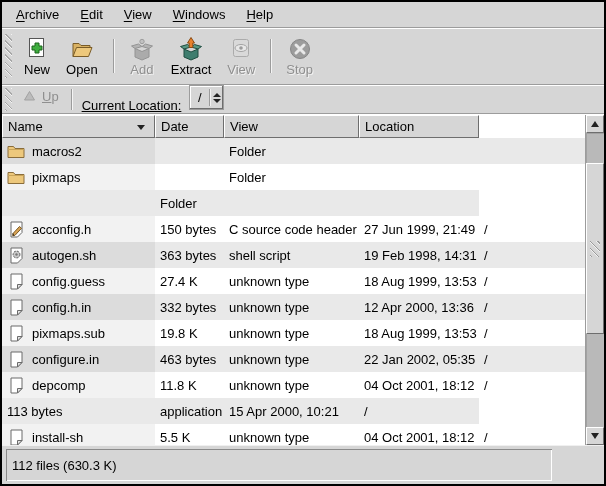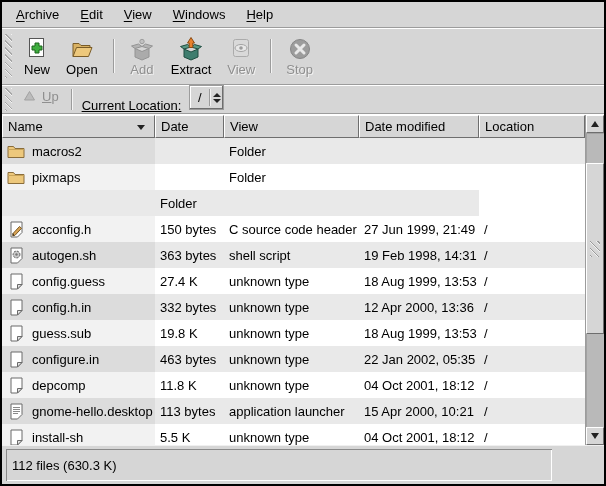--- a/index.html
+++ b/index.html
@@ -183,23 +183,20 @@
             <span>Name</span>
             <div class="sort-arrow"></div>
           </div>
           <div class="th">
             <span>Date</span>
           </div>
           <div class="th">
             <span>View</span>
           </div>
           <div class="th">
-            <span>Date modified</span>
-          </div>
-          <div class="th">
             <span>Location</span>
           </div>
         </div>
       <div class="rows" id="rows">
           <div class="frow alt">
             <div class="cell namec">
               <span class="ficon">
                 <svg width="18" height="15" viewBox="0 0 18 15">
                   <path d="M1 13.5 V2.5 h5.5 l1.5 2 h9 v9 Z" fill="#edc87c" stroke="#8a6d3b"></path>
                   <path d="M1 5.5 h16" stroke="#c9a459"></path>
@@ -296,21 +293,21 @@
             <div class="cell">/</div>
           </div>
           <div class="frow">
             <div class="cell namec">
               <span class="ficon">
                 <svg width="15" height="17" viewBox="0 0 15 17">
                   <path d="M2 1 h11 v10.5 l-4.5 4.5 H2 Z" fill="#fff" stroke="#6b6b6b"></path>
                   <path d="M13 11.5 l-4.5 4.5 v-4.5 Z" fill="#e4e4e4" stroke="#6b6b6b"></path>
                 </svg>
               </span>
-              <span>guess.sub</span>
+              <span>pixmaps.sub</span>
             </div>
             <div class="cell">19.8 K</div>
             <div class="cell">unknown type</div>
             <div class="cell">18 Aug 1999, 13:53</div>
             <div class="cell">/</div>
           </div>
           <div class="frow alt">
             <div class="cell namec">
               <span class="ficon">
                 <svg width="15" height="17" viewBox="0 0 15 17">
@@ -334,29 +331,20 @@
                 </svg>
               </span>
               <span>depcomp</span>
             </div>
             <div class="cell">11.8 K</div>
             <div class="cell">unknown type</div>
             <div class="cell">04 Oct 2001, 18:12</div>
             <div class="cell">/</div>
           </div>
           <div class="frow alt">
-            <div class="cell namec">
-              <span class="ficon">
-                <svg width="15" height="17" viewBox="0 0 15 17">
-                  <path d="M2 1 h11 v10.5 l-4.5 4.5 H2 Z" fill="#fff" stroke="#6b6b6b"></path>
-                  <path d="M4 4.5h7M4 6.5h7M4 8.5h7M4 10.5h5" stroke="#8a8a8a"></path>
-                </svg>
-              </span>
-              <span>gnome-hello.desktop</span>
-            </div>
             <div class="cell">113 bytes</div>
             <div class="cell">application launcher</div>
             <div class="cell">15 Apr 2000, 10:21</div>
             <div class="cell">/</div>
           </div>
           <div class="frow">
             <div class="cell namec">
               <span class="ficon">
                 <svg width="15" height="17" viewBox="0 0 15 17">
                   <path d="M2 1 h11 v10.5 l-4.5 4.5 H2 Z" fill="#fff" stroke="#6b6b6b"></path>

